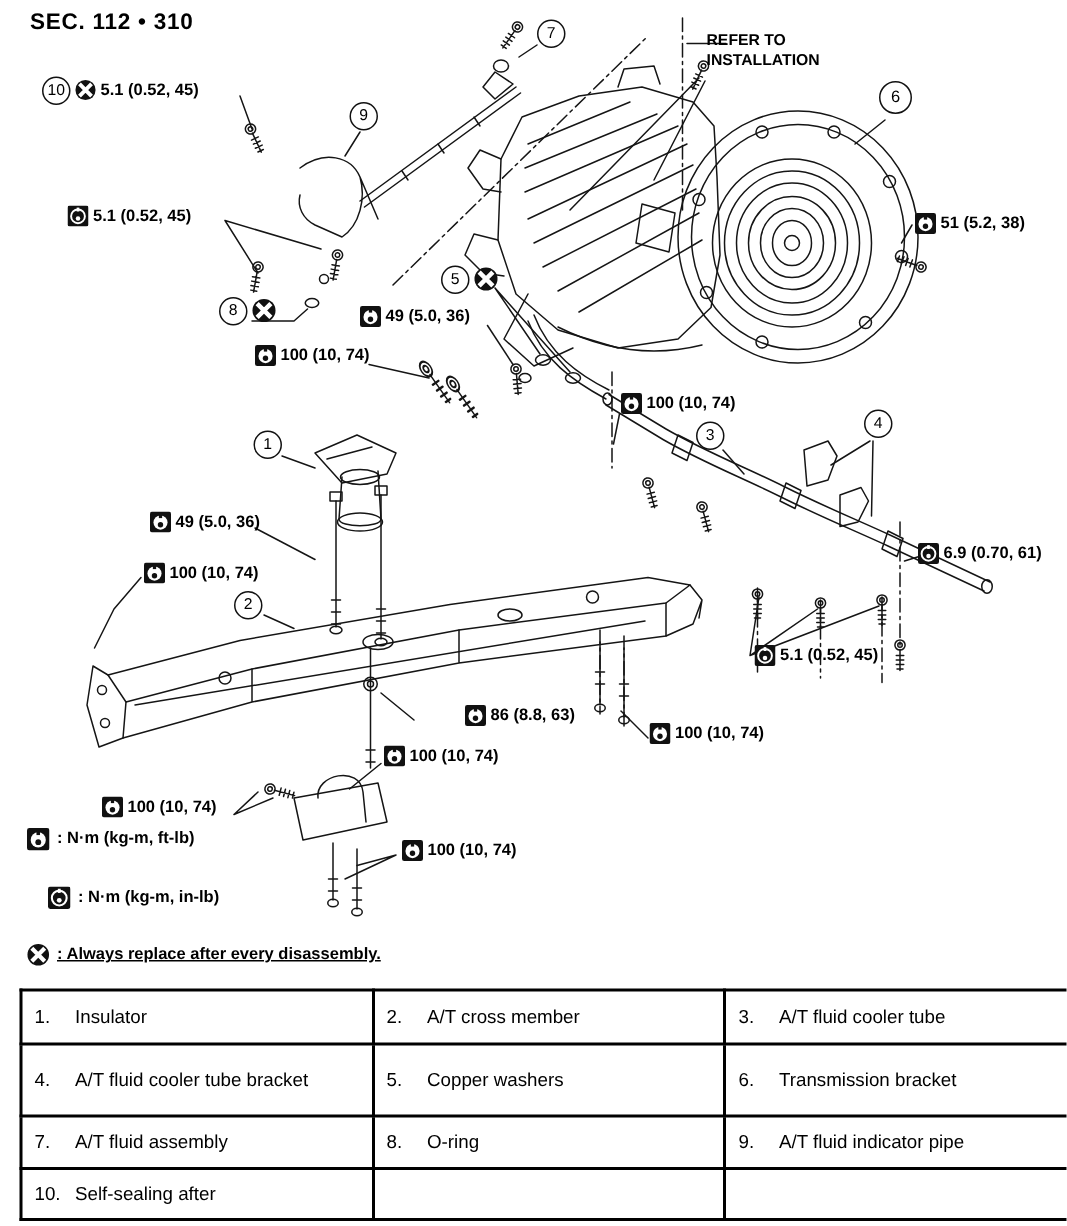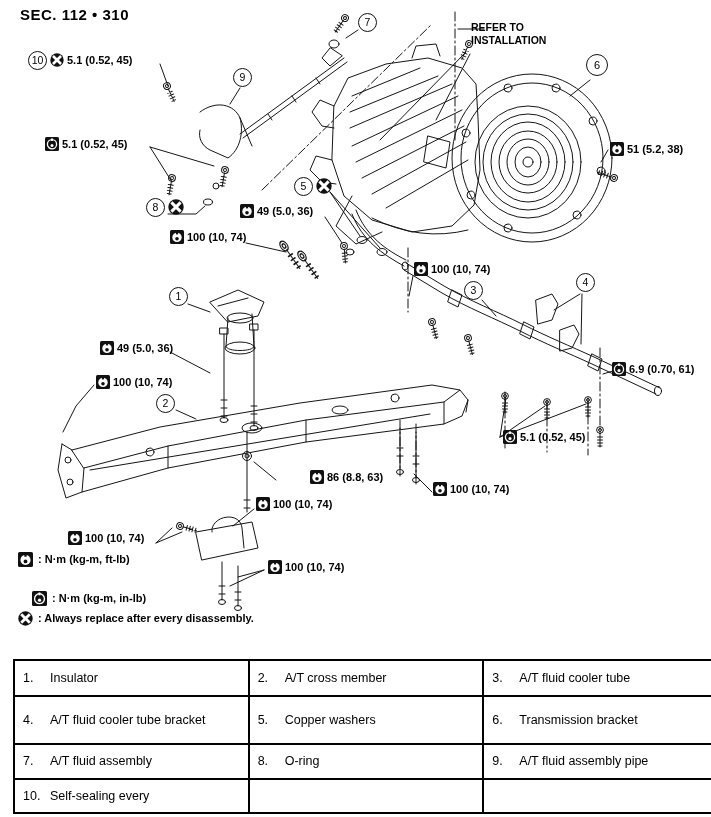--- a/index.html
+++ b/index.html
@@ -403,21 +403,21 @@
         <span class="icon">
           <svg width="15" height="15" viewBox="0 0 14 14">
             <rect width="14" height="14" rx="1.5" fill="#111"></rect>
             <circle cx="7" cy="7.2" r="4.6" fill="none" stroke="#fff" stroke-width="1.3"></circle>
             <rect x="6.1" y="1.4" width="1.8" height="2.6" fill="#fff"></rect>
             <circle cx="7" cy="8.6" r="1.5" fill="#fff"></circle>
           </svg>
         </span>
         <span class="lbl">: N·m (kg-m, in-lb)</span>
       </div>
-      <div class="legend-row" style="left: 18px; top: 610px;">
+      <div class="legend-row" style="left: 18px; top: 628px; text-decoration: underline;">
         <span class="icon">
           <svg width="15" height="15" viewBox="0 0 15 15">
             <circle cx="7.5" cy="7.5" r="7.2" fill="#111"></circle>
             <path d="M3.2,3.2 L11.8,11.8 M11.8,3.2 L3.2,11.8" stroke="#fff" stroke-width="2.8"></path>
           </svg>
         </span>
         <span class="lbl">: Always replace after every disassembly.</span>
       </div>
     </div>
 
@@ -429,22 +429,22 @@
           <td><span class="num">3.</span><span class="name">A/T fluid cooler tube</span></td>
         </tr>
         <tr class="r2">
           <td><span class="num">4.</span><span class="name">A/T fluid cooler tube bracket</span></td>
           <td><span class="num">5.</span><span class="name">Copper washers</span></td>
           <td><span class="num">6.</span><span class="name">Transmission bracket</span></td>
         </tr>
         <tr class="r3">
           <td><span class="num">7.</span><span class="name">A/T fluid assembly</span></td>
           <td><span class="num">8.</span><span class="name">O-ring</span></td>
-          <td><span class="num">9.</span><span class="name">A/T fluid assembly pipe</span></td>
+          <td><span class="num">9.</span><span class="name">A/T fluid indicator pipe</span></td>
         </tr>
         <tr class="r4">
-          <td><span class="num">10.</span><span class="name">Self-sealing every</span></td>
+          <td><span class="num">10.</span><span class="name">Self-sealing after</span></td>
           <td><span class="num"></span><span class="name"></span></td>
           <td><span class="num"></span><span class="name"></span></td>
         </tr>
       </tbody>
   </table>
 </div>
 
 </body></html>

